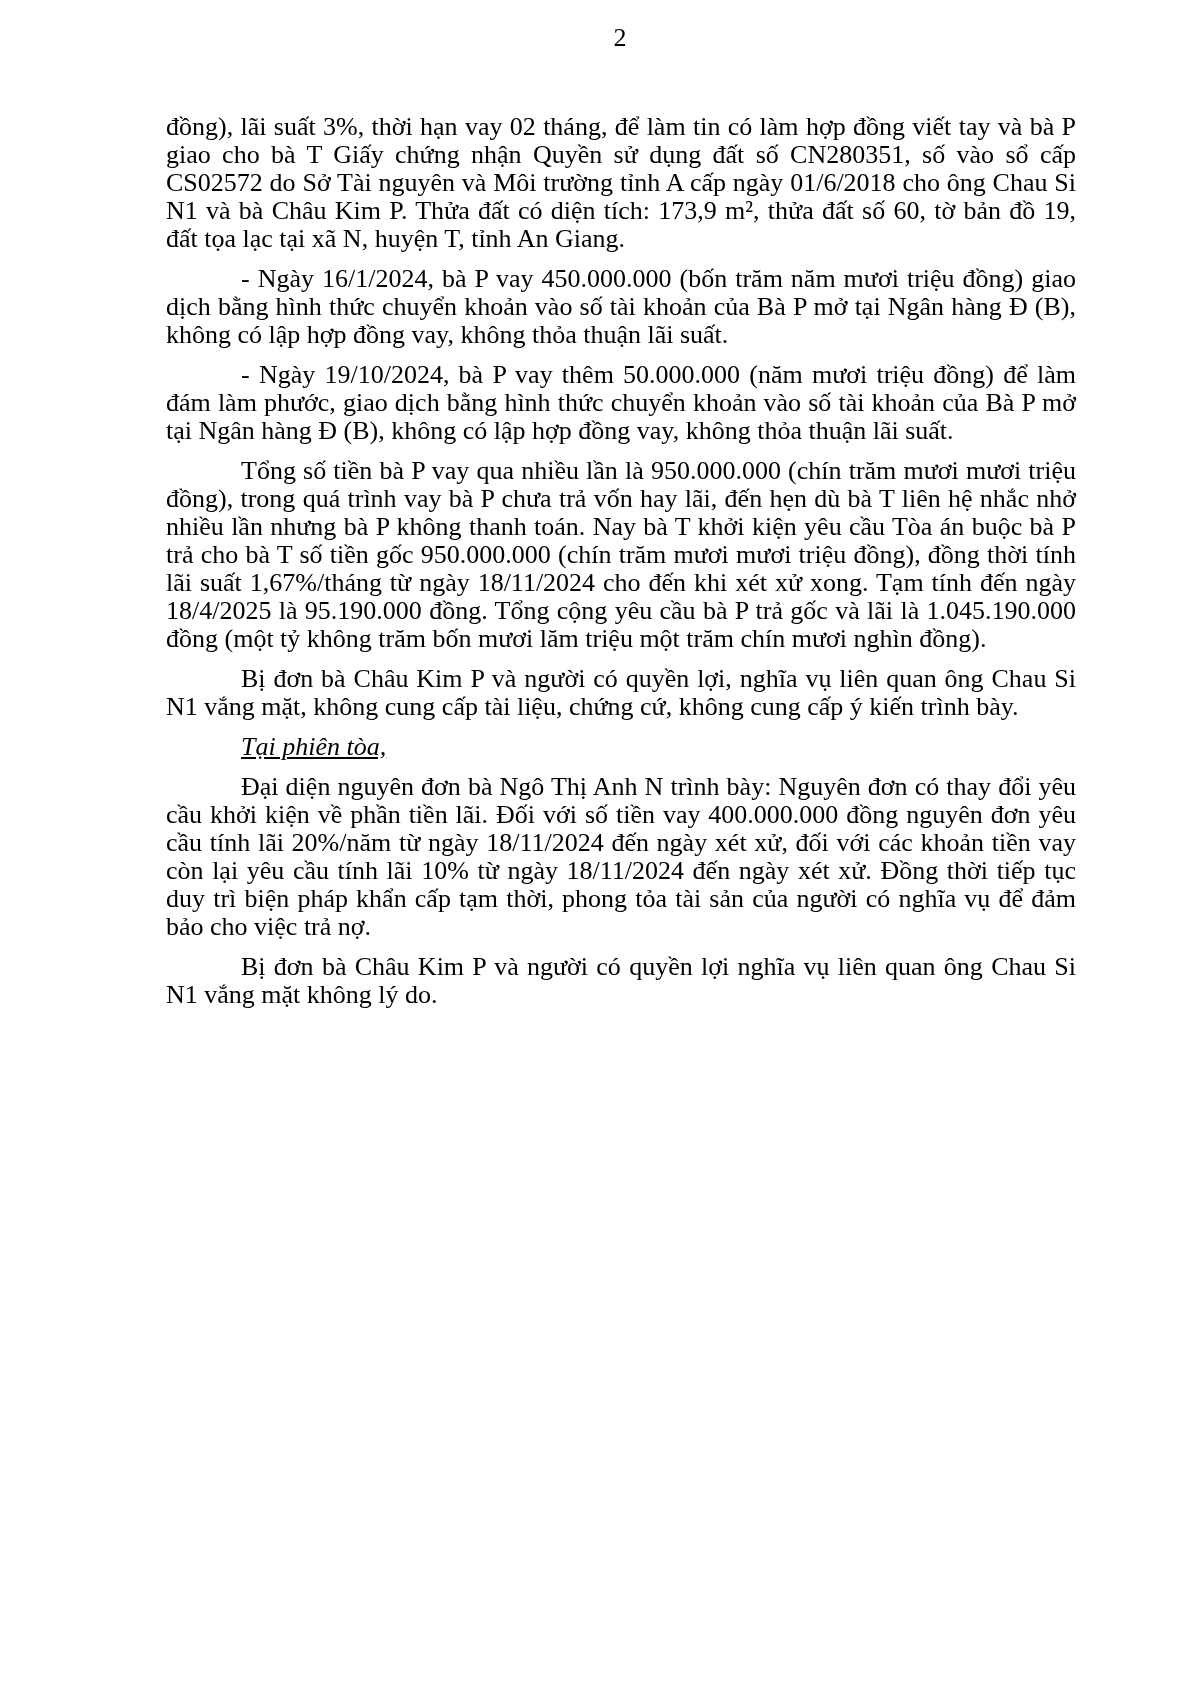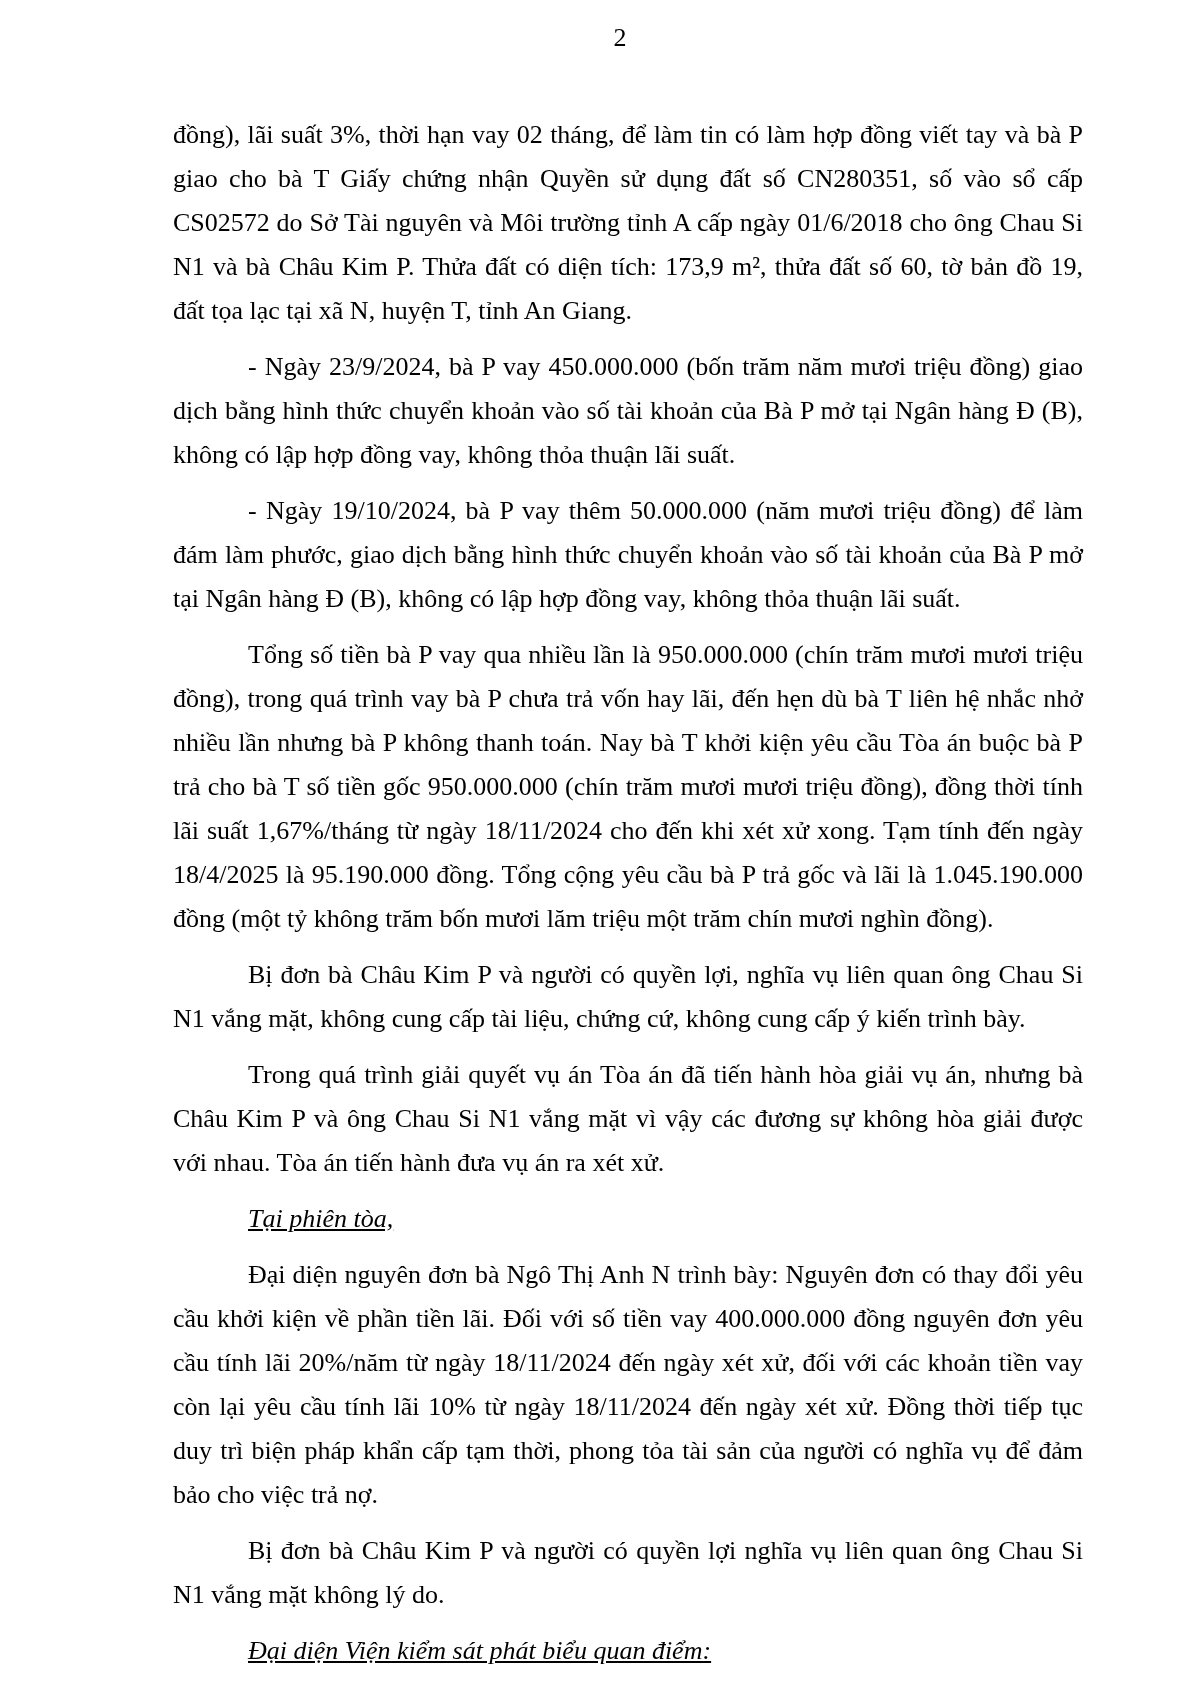--- a/index.html
+++ b/index.html
@@ -21,43 +21,41 @@
     top: 22px;
     left: 165px;
     width: 910px;
     text-align: center;
     font-size: 26px;
     line-height: 32px;
   }
   .content {
     position: absolute;
     top: 113px;
-    left: 173px;
+    left: 166px;
     width: 910px;
     font-size: 26px;
-    line-height: 44px;
+    line-height: 28px;
     text-align: justify;
   }
   .para {
     margin: 0 0 12px 0;
     text-indent: 75px;
   }
   .para.no-indent { text-indent: 0; }
   .para.italic { font-style: italic; text-decoration: underline; }
 </style>
 </head>
 <body>
 
 <div class="page">
   <div class="page-number">2</div>
   <main class="content">
       <p class="para no-indent">đồng), lãi suất 3%, thời hạn vay 02 tháng, để làm tin có làm hợp đồng viết tay và bà P giao cho bà T Giấy chứng nhận Quyền sử dụng đất số CN280351, số vào sổ cấp CS02572 do Sở Tài nguyên và Môi trường tỉnh A cấp ngày 01/6/2018 cho ông Chau Si N1 và bà Châu Kim P. Thửa đất có diện tích: 173,9 m², thửa đất số 60, tờ bản đồ 19, đất tọa lạc tại xã N, huyện T, tỉnh An Giang.</p>
-      <p class="para">- Ngày 23/9/2024, bà P vay 450.000.000 (bốn trăm năm mươi triệu đồng) giao dịch bằng hình thức chuyển khoản vào số tài khoản của Bà P mở tại Ngân hàng Đ (B), không có lập hợp đồng vay, không thỏa thuận lãi suất.</p>
+      <p class="para">- Ngày 16/1/2024, bà P vay 450.000.000 (bốn trăm năm mươi triệu đồng) giao dịch bằng hình thức chuyển khoản vào số tài khoản của Bà P mở tại Ngân hàng Đ (B), không có lập hợp đồng vay, không thỏa thuận lãi suất.</p>
       <p class="para">- Ngày 19/10/2024, bà P vay thêm 50.000.000 (năm mươi triệu đồng) để làm đám làm phước, giao dịch bằng hình thức chuyển khoản vào số tài khoản của Bà P mở tại Ngân hàng Đ (B), không có lập hợp đồng vay, không thỏa thuận lãi suất.</p>
       <p class="para">Tổng số tiền bà P vay qua nhiều lần là 950.000.000 (chín trăm mươi mươi triệu đồng), trong quá trình vay bà P chưa trả vốn hay lãi, đến hẹn dù bà T liên hệ nhắc nhở nhiều lần nhưng bà P không thanh toán. Nay bà T khởi kiện yêu cầu Tòa án buộc bà P trả cho bà T số tiền gốc 950.000.000 (chín trăm mươi mươi triệu đồng), đồng thời tính lãi suất 1,67%/tháng từ ngày 18/11/2024 cho đến khi xét xử xong. Tạm tính đến ngày 18/4/2025 là 95.190.000 đồng. Tổng cộng yêu cầu bà P trả gốc và lãi là 1.045.190.000 đồng (một tỷ không trăm bốn mươi lăm triệu một trăm chín mươi nghìn đồng).</p>
       <p class="para">Bị đơn bà Châu Kim P và người có quyền lợi, nghĩa vụ liên quan ông Chau Si N1 vắng mặt, không cung cấp tài liệu, chứng cứ, không cung cấp ý kiến trình bày.</p>
-      <p class="para">Trong quá trình giải quyết vụ án Tòa án đã tiến hành hòa giải vụ án, nhưng bà Châu Kim P và ông Chau Si N1 vắng mặt vì vậy các đương sự không hòa giải được với nhau. Tòa án tiến hành đưa vụ án ra xét xử.</p>
       <p class="para italic">Tại phiên tòa,</p>
       <p class="para">Đại diện nguyên đơn bà Ngô Thị Anh N trình bày: Nguyên đơn có thay đổi yêu cầu khởi kiện về phần tiền lãi. Đối với số tiền vay 400.000.000 đồng nguyên đơn yêu cầu tính lãi 20%/năm từ ngày 18/11/2024 đến ngày xét xử, đối với các khoản tiền vay còn lại yêu cầu tính lãi 10% từ ngày 18/11/2024 đến ngày xét xử. Đồng thời tiếp tục duy trì biện pháp khẩn cấp tạm thời, phong tỏa tài sản của người có nghĩa vụ để đảm bảo cho việc trả nợ.</p>
       <p class="para">Bị đơn bà Châu Kim P và người có quyền lợi nghĩa vụ liên quan ông Chau Si N1 vắng mặt không lý do.</p>
-      <p class="para italic">Đại diện Viện kiểm sát phát biểu quan điểm:</p>
     </main>
 </div>
 
 </body></html>

